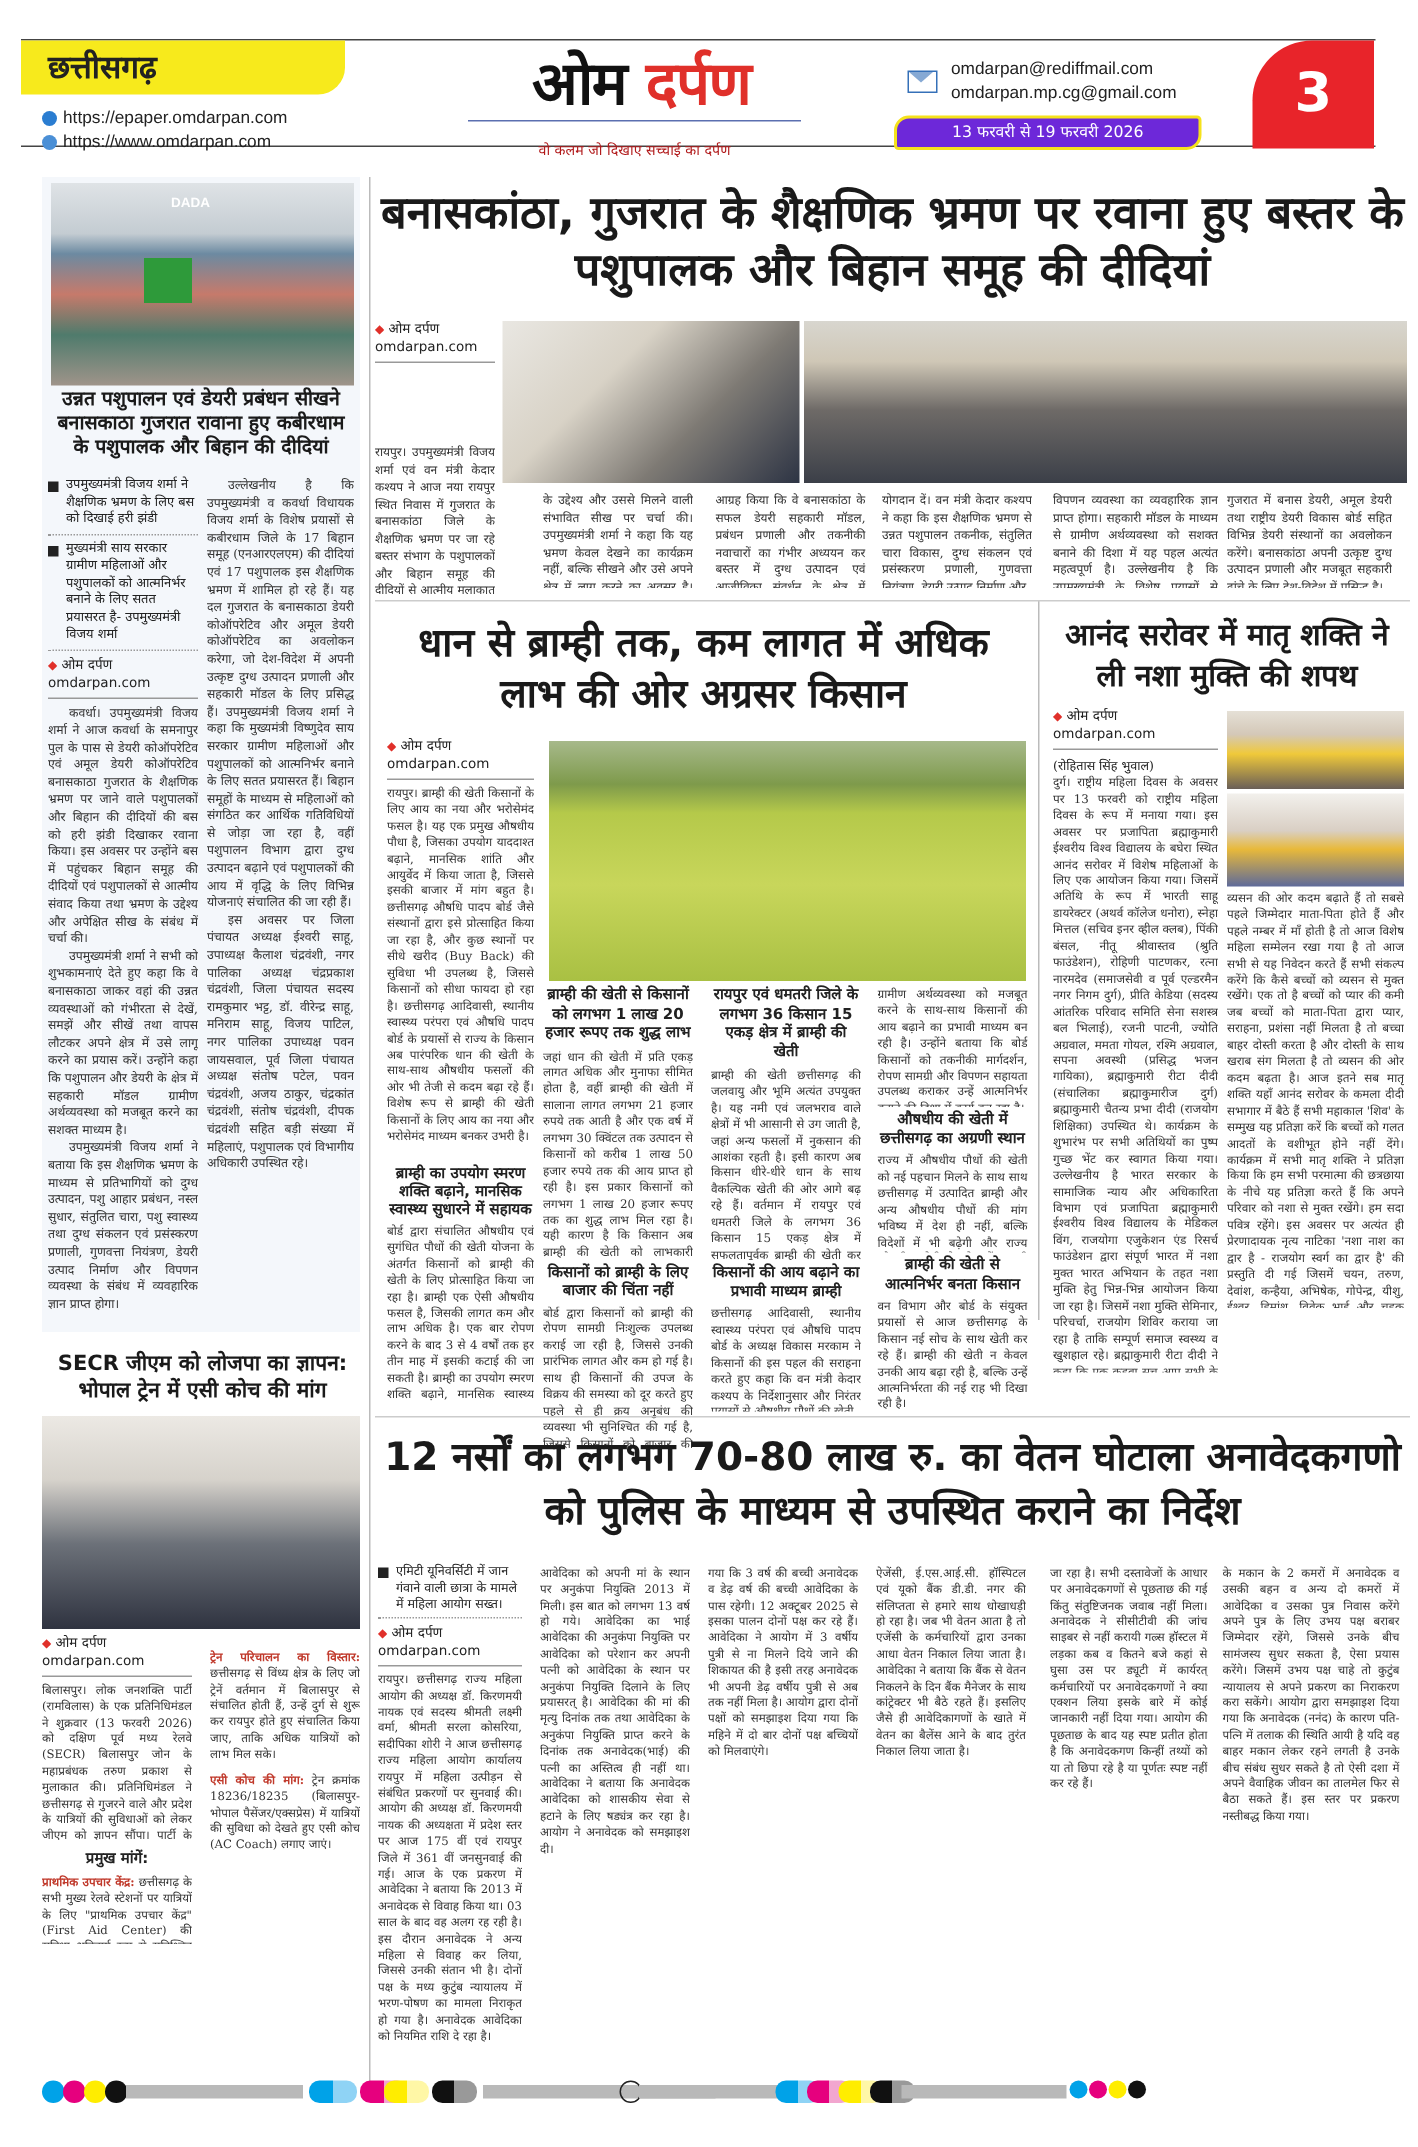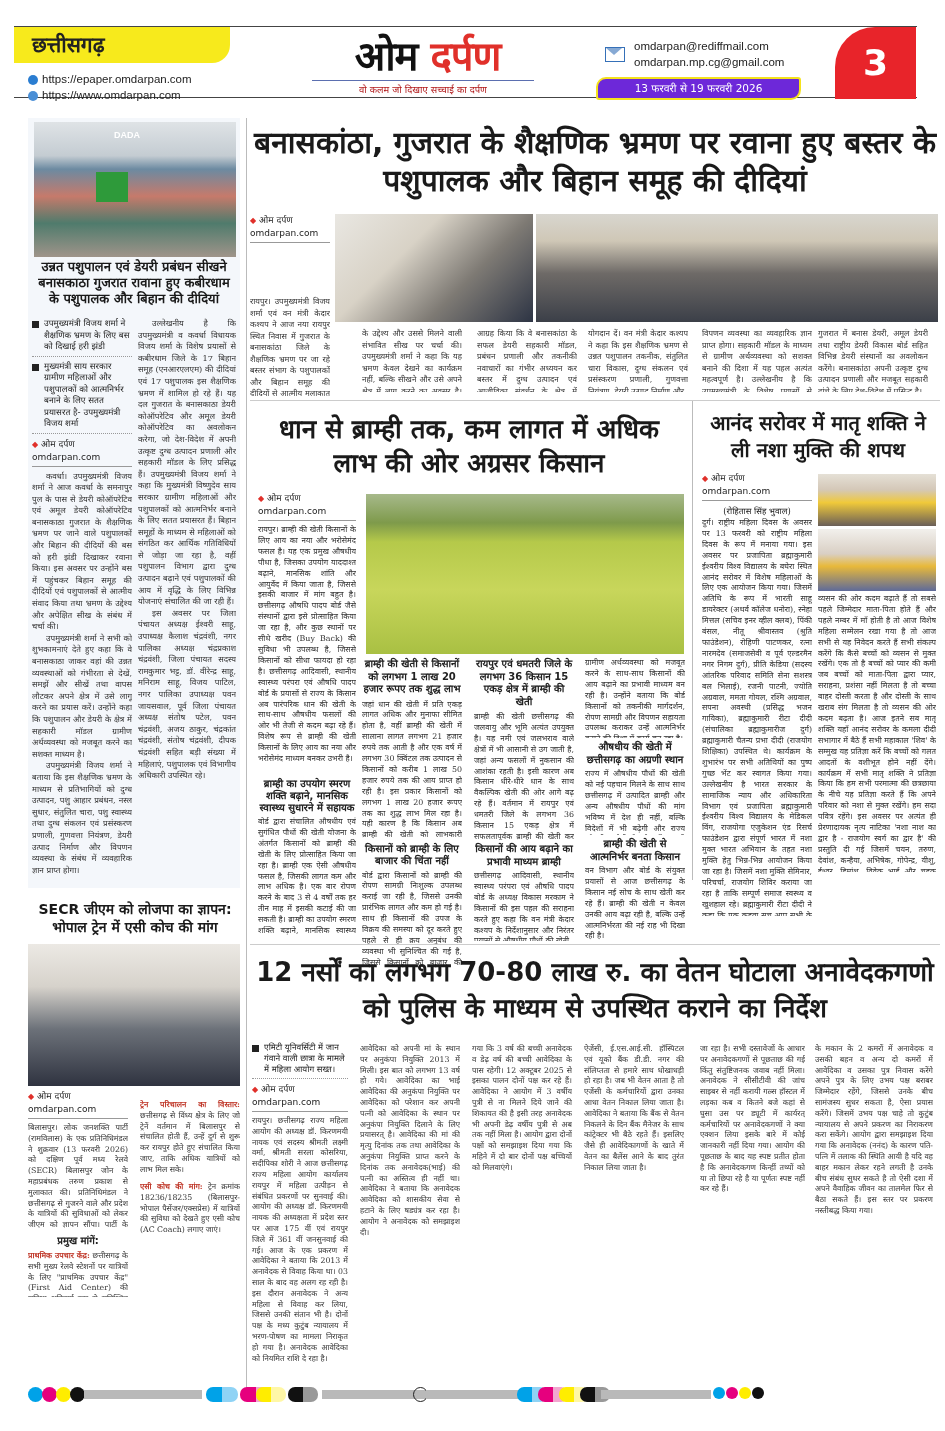--- a/index.html
+++ b/index.html
@@ -2,26 +2,26 @@
 <html><head>
 <meta charset="utf-8">
 <style>
 *{box-sizing:border-box;margin:0;padding:0}
 body{width:945px;height:1431px;background:#fff;font-family:"DejaVu Serif",serif;color:#222;position:relative;overflow:hidden}
 .abs{position:absolute}
 
 #masthead{left:14px;top:26px;width:903px;height:72px;border-top:1.5px solid #444;border-bottom:1.5px solid #444;background:#fff}
 #state-tag{left:14px;top:27px;width:216px;height:36px;background:#f7ea1c;border-bottom-right-radius:18px}
 #state-name{left:32px;top:30px;font-family:"DejaVu Sans",sans-serif;font-weight:bold;font-size:21px;color:#222}
-.url-row{left:28px;font-family:"Liberation Sans",sans-serif;font-size:11.5px;color:#222;display:flex;align-items:flex-end;gap:4px}
+.url-row{left:28px;font-family:"Liberation Sans",sans-serif;font-size:11.5px;color:#222;display:flex;align-items:center;gap:4px}
 .url-dot{width:10px;height:10px;border-radius:50%;background:#2a7dd1;display:inline-block}
 #logo{left:320px;top:34px;width:215px;text-align:center;font-family:"DejaVu Sans",sans-serif;font-weight:bold;font-size:40px;letter-spacing:-1px;line-height:44px}
 #logo .om{color:#111}
 #logo .dp{color:#e0302a}
-#tagline{left:312px;top:80px;width:222px;border-top:1.5px solid #5b6fb0;text-align:center;font-family:"DejaVu Sans",sans-serif;font-size:9.5px;color:#b1191a;padding-top:2px}
+#tagline{left:312px;top:80px;width:222px;border-top:1.5px solid #5b6fb0;text-align:center;font-family:"DejaVu Sans",sans-serif;font-size:9.5px;color:#b1191a;padding-top:12px}
 #mail-icon{left:605px;top:47px;width:20px;height:15px;border:1.5px solid #3570b8}
 #mail-icon:before{content:"";position:absolute;left:0;top:0;width:0;height:0;border-left:8.5px solid transparent;border-right:8.5px solid transparent;border-top:7px solid #3570b8;opacity:.6}
 .email{left:634px;font-family:"Liberation Sans",sans-serif;font-size:11.5px;color:#222}
 #date-band{left:596px;top:77px;width:205px;height:23px;background:#6d28d9;border:2px solid #f5e21c;border-radius:10px 3px 10px 3px;color:#fff;text-align:center;font-family:"DejaVu Sans",sans-serif;font-size:10.5px;line-height:19px}
 #page-no{left:835px;top:27px;width:81px;height:72px;background:#e8242a;border-top-left-radius:40px;color:#fff;font-family:"DejaVu Sans",sans-serif;font-weight:bold;font-size:36px;text-align:center;line-height:72px}
 
 .photo{background:linear-gradient(135deg,#9aa3a8,#c8c0b2 40%,#8a7766 70%,#6b6f77)}
 .photo.green{background:linear-gradient(180deg,#a7b98b 0%,#7e9a4b 18%,#b5c94a 30%,#c8d65b 60%,#a9c043 100%)}
 .photo.stage{background:linear-gradient(180deg,#e5e0d6 0%,#d4c8b8 30%,#f0c93a 55%,#6a5f58 100%)}
 .photo.office{background:linear-gradient(135deg,#e9e7e2 0%,#d8d2c6 35%,#7e7a74 65%,#2d3444 100%)}
@@ -128,21 +128,21 @@
   <div class="col" style="height:80px;font-size:7.9px;line-height:10.9px">ग्रामीण अर्थव्यवस्था को मजबूत करने के साथ-साथ किसानों की आय बढ़ाने का प्रभावी माध्यम बन रही है। उन्होंने बताया कि बोर्ड किसानों को तकनीकी मार्गदर्शन, रोपण सामग्री और विपणन सहायता उपलब्ध कराकर उन्हें आत्मनिर्भर बनाने की दिशा में कार्य कर रहा है।</div>
   <div class="sub-hl" style="font-size:10px;line-height:12.5px;margin:3px 0">औषधीय की खेती में छत्तीसगढ़ का अग्रणी स्थान</div>
   <div class="col" style="height:66px;font-size:7.9px;line-height:10.9px">राज्य में औषधीय पौधों की खेती को नई पहचान मिलने के साथ साथ छत्तीसगढ़ में उत्पादित ब्राम्ही और अन्य औषधीय पौधों की मांग भविष्य में देश ही नहीं, बल्कि विदेशों में भी बढ़ेगी और राज्य औषधीय खेती के क्षेत्र में अग्रणी स्थान प्राप्त करेगा।</div>
   <div class="sub-hl" style="font-size:10px;line-height:12.5px;margin:3px 0">ब्राम्ही की खेती से आत्मनिर्भर बनता किसान</div>
   <div class="col" style="height:74px;font-size:7.9px;line-height:10.9px">वन विभाग और बोर्ड के संयुक्त प्रयासों से आज छत्तीसगढ़ के किसान नई सोच के साथ खेती कर रहे हैं। ब्राम्ही की खेती न केवल उनकी आय बढ़ा रही है, बल्कि उन्हें आत्मनिर्भरता की नई राह भी दिखा रही है।</div>
 </div>
 
 <div class="abs hl" style="left:698px;top:410px;width:240px;font-size:20px;line-height:27px">आनंद सरोवर में मातृ शक्ति ने ली नशा मुक्ति की शपथ</div>
 <div class="abs" style="left:702px;top:472px;width:110px">
   <div class="byline"><span class="dia">◆</span> <span>ओम दर्पण</span><br><span>omdarpan.com</span></div>
-  <div style="font-size:8.4px;text-align:center;margin-bottom:2px">(रोहितास सिंह भुवाल)</div>
+  <div style="font-size:8.4px;text-align:left;margin-bottom:2px">(रोहितास सिंह भुवाल)</div>
   <div class="col" style="height:398px;font-size:7.9px;line-height:10.9px">दुर्ग। राष्ट्रीय महिला दिवस के अवसर पर 13 फरवरी को राष्ट्रीय महिला दिवस के रूप में मनाया गया। इस अवसर पर प्रजापिता ब्रह्माकुमारी ईश्वरीय विश्व विद्यालय के बघेरा स्थित आनंद सरोवर में विशेष महिलाओं के लिए एक आयोजन किया गया। जिसमें अतिथि के रूप में भारती साहू डायरेक्टर (अथर्व कॉलेज धनोरा), स्नेहा मित्तल (सचिव इनर व्हील क्लब), पिंकी बंसल, नीतू श्रीवास्तव (श्रुति फाउंडेशन), रोहिणी पाटणकर, रत्ना नारमदेव (समाजसेवी व पूर्व एल्डरमैन नगर निगम दुर्ग), प्रीति केडिया (सदस्य आंतरिक परिवाद समिति सेना सशस्त्र बल भिलाई), रजनी पाटनी, ज्योति अग्रवाल, ममता गोयल, रश्मि अग्रवाल, सपना अवस्थी (प्रसिद्ध भजन गायिका), ब्रह्माकुमारी रीटा दीदी (संचालिका ब्रह्माकुमारीज दुर्ग) ब्रह्माकुमारी चैतन्य प्रभा दीदी (राजयोग शिक्षिका) उपस्थित थे। कार्यक्रम के शुभारंभ पर सभी अतिथियों का पुष्प गुच्छ भेंट कर स्वागत किया गया। उल्लेखनीय है भारत सरकार के सामाजिक न्याय और अधिकारिता विभाग एवं प्रजापिता ब्रह्माकुमारी ईश्वरीय विश्व विद्यालय के मेडिकल विंग, राजयोगा एजुकेशन एंड रिसर्च फाउंडेशन द्वारा संपूर्ण भारत में नशा मुक्त भारत अभियान के तहत नशा मुक्ति हेतु भिन्न-भिन्न आयोजन किया जा रहा है। जिसमें नशा मुक्ति सेमिनार, परिचर्चा, राजयोग शिविर कराया जा रहा है ताकि सम्पूर्ण समाज स्वस्थ्य व खुशहाल रहे। ब्रह्माकुमारी रीटा दीदी ने कहा कि एक कड़वा सच आप सभी के सामने रख रहे हैं आज के बच्चे</div>
 </div>
 <div class="abs photo stage" style="left:818px;top:474px;width:118px;height:52px"></div>
 <div class="abs photo stage" style="left:818px;top:529px;width:118px;height:62px;background:linear-gradient(180deg,#f2f0ec 0%,#d9cfc4 40%,#e8b93a 60%,#5e6a9a 100%)"></div>
 <div class="abs col" style="left:818px;top:594px;width:118px;height:278px;font-size:7.9px;line-height:10.9px;text-indent:0">व्यसन की ओर कदम बढ़ाते हैं तो सबसे पहले जिम्मेदार माता-पिता होते हैं और पहले नम्बर में माँ होती है तो आज विशेष महिला सम्मेलन रखा गया है तो आज सभी से यह निवेदन करते हैं सभी संकल्प करेंगे कि कैसे बच्चों को व्यसन से मुक्त रखेंगे। एक तो है बच्चों को प्यार की कमी जब बच्चों को माता-पिता द्वारा प्यार, सराहना, प्रशंसा नहीं मिलता है तो बच्चा बाहर दोस्ती करता है और दोस्ती के साथ खराब संग मिलता है तो व्यसन की ओर कदम बढ़ता है। आज इतने सब मातृ शक्ति यहाँ आनंद सरोवर के कमला दीदी सभागार में बैठे हैं सभी महाकाल 'शिव' के सम्मुख यह प्रतिज्ञा करें कि बच्चों को गलत आदतों के वशीभूत होने नहीं देंगे। कार्यक्रम में सभी मातृ शक्ति ने प्रतिज्ञा किया कि हम सभी परमात्मा की छत्रछाया के नीचे यह प्रतिज्ञा करते हैं कि अपने परिवार को नशा से मुक्त रखेंगे। हम सदा पवित्र रहेंगे। इस अवसर पर अत्यंत ही प्रेरणादायक नृत्य नाटिका 'नशा नाश का द्वार है - राजयोग स्वर्ग का द्वार है' की प्रस्तुति दी गई जिसमें चयन, तरुण, देवांश, कन्हैया, अभिषेक, गोपेन्द्र, यीशु, ईश्वर, हिमांशु, विवेक भाई और चहक वहन ने हिस्सा लिया। नाटक का निर्देशन ब्रह्माकुमार दाऊ भाई ने किया।</div>
 
 <div class="abs hl" style="left:28px;top:900px;width:214px;font-size:14px;line-height:18px">SECR जीएम को लोजपा का ज्ञापन: भोपाल ट्रेन में एसी कोच की मांग</div>
 <div class="abs photo" style="left:28px;top:944px;width:212px;height:142px;background:linear-gradient(180deg,#ece9e4 0%,#d6d2cb 30%,#6c7179 60%,#2f3340 100%)"></div>
 <div class="abs" style="left:28px;top:1090px;width:100px">
   <div class="byline"><span class="dia">◆</span> <span>ओम दर्पण</span><br><span>omdarpan.com</span></div>

